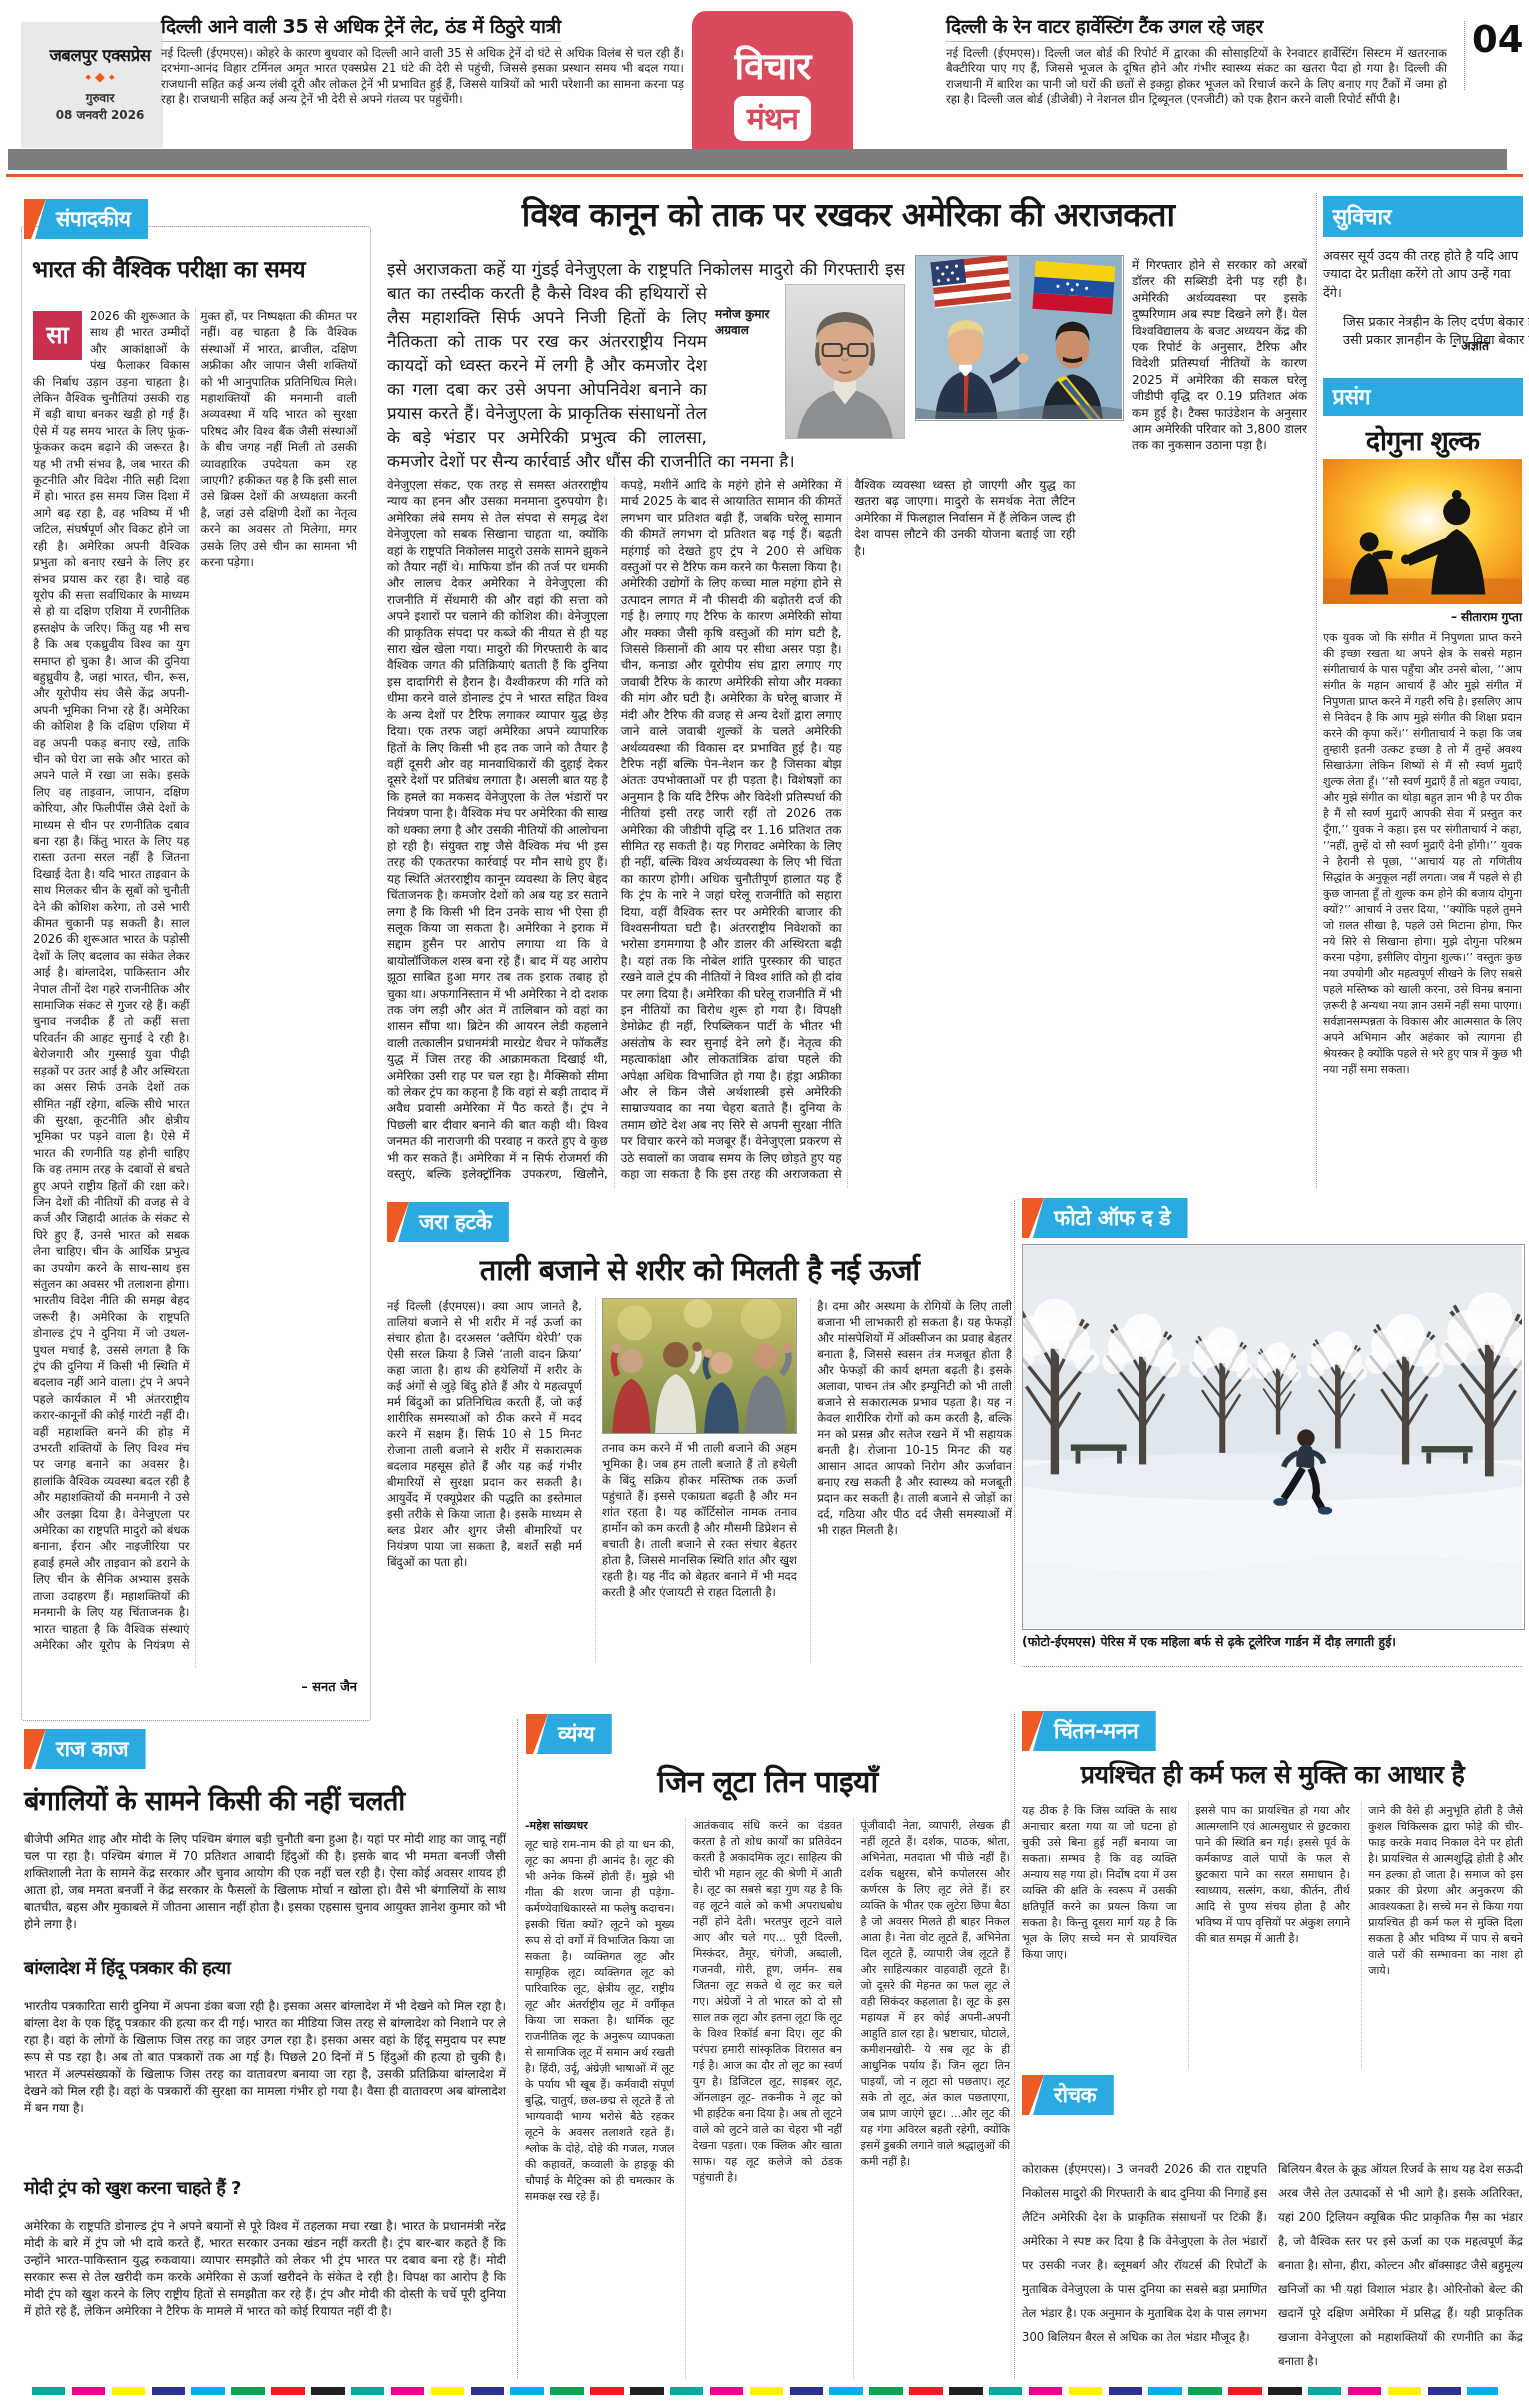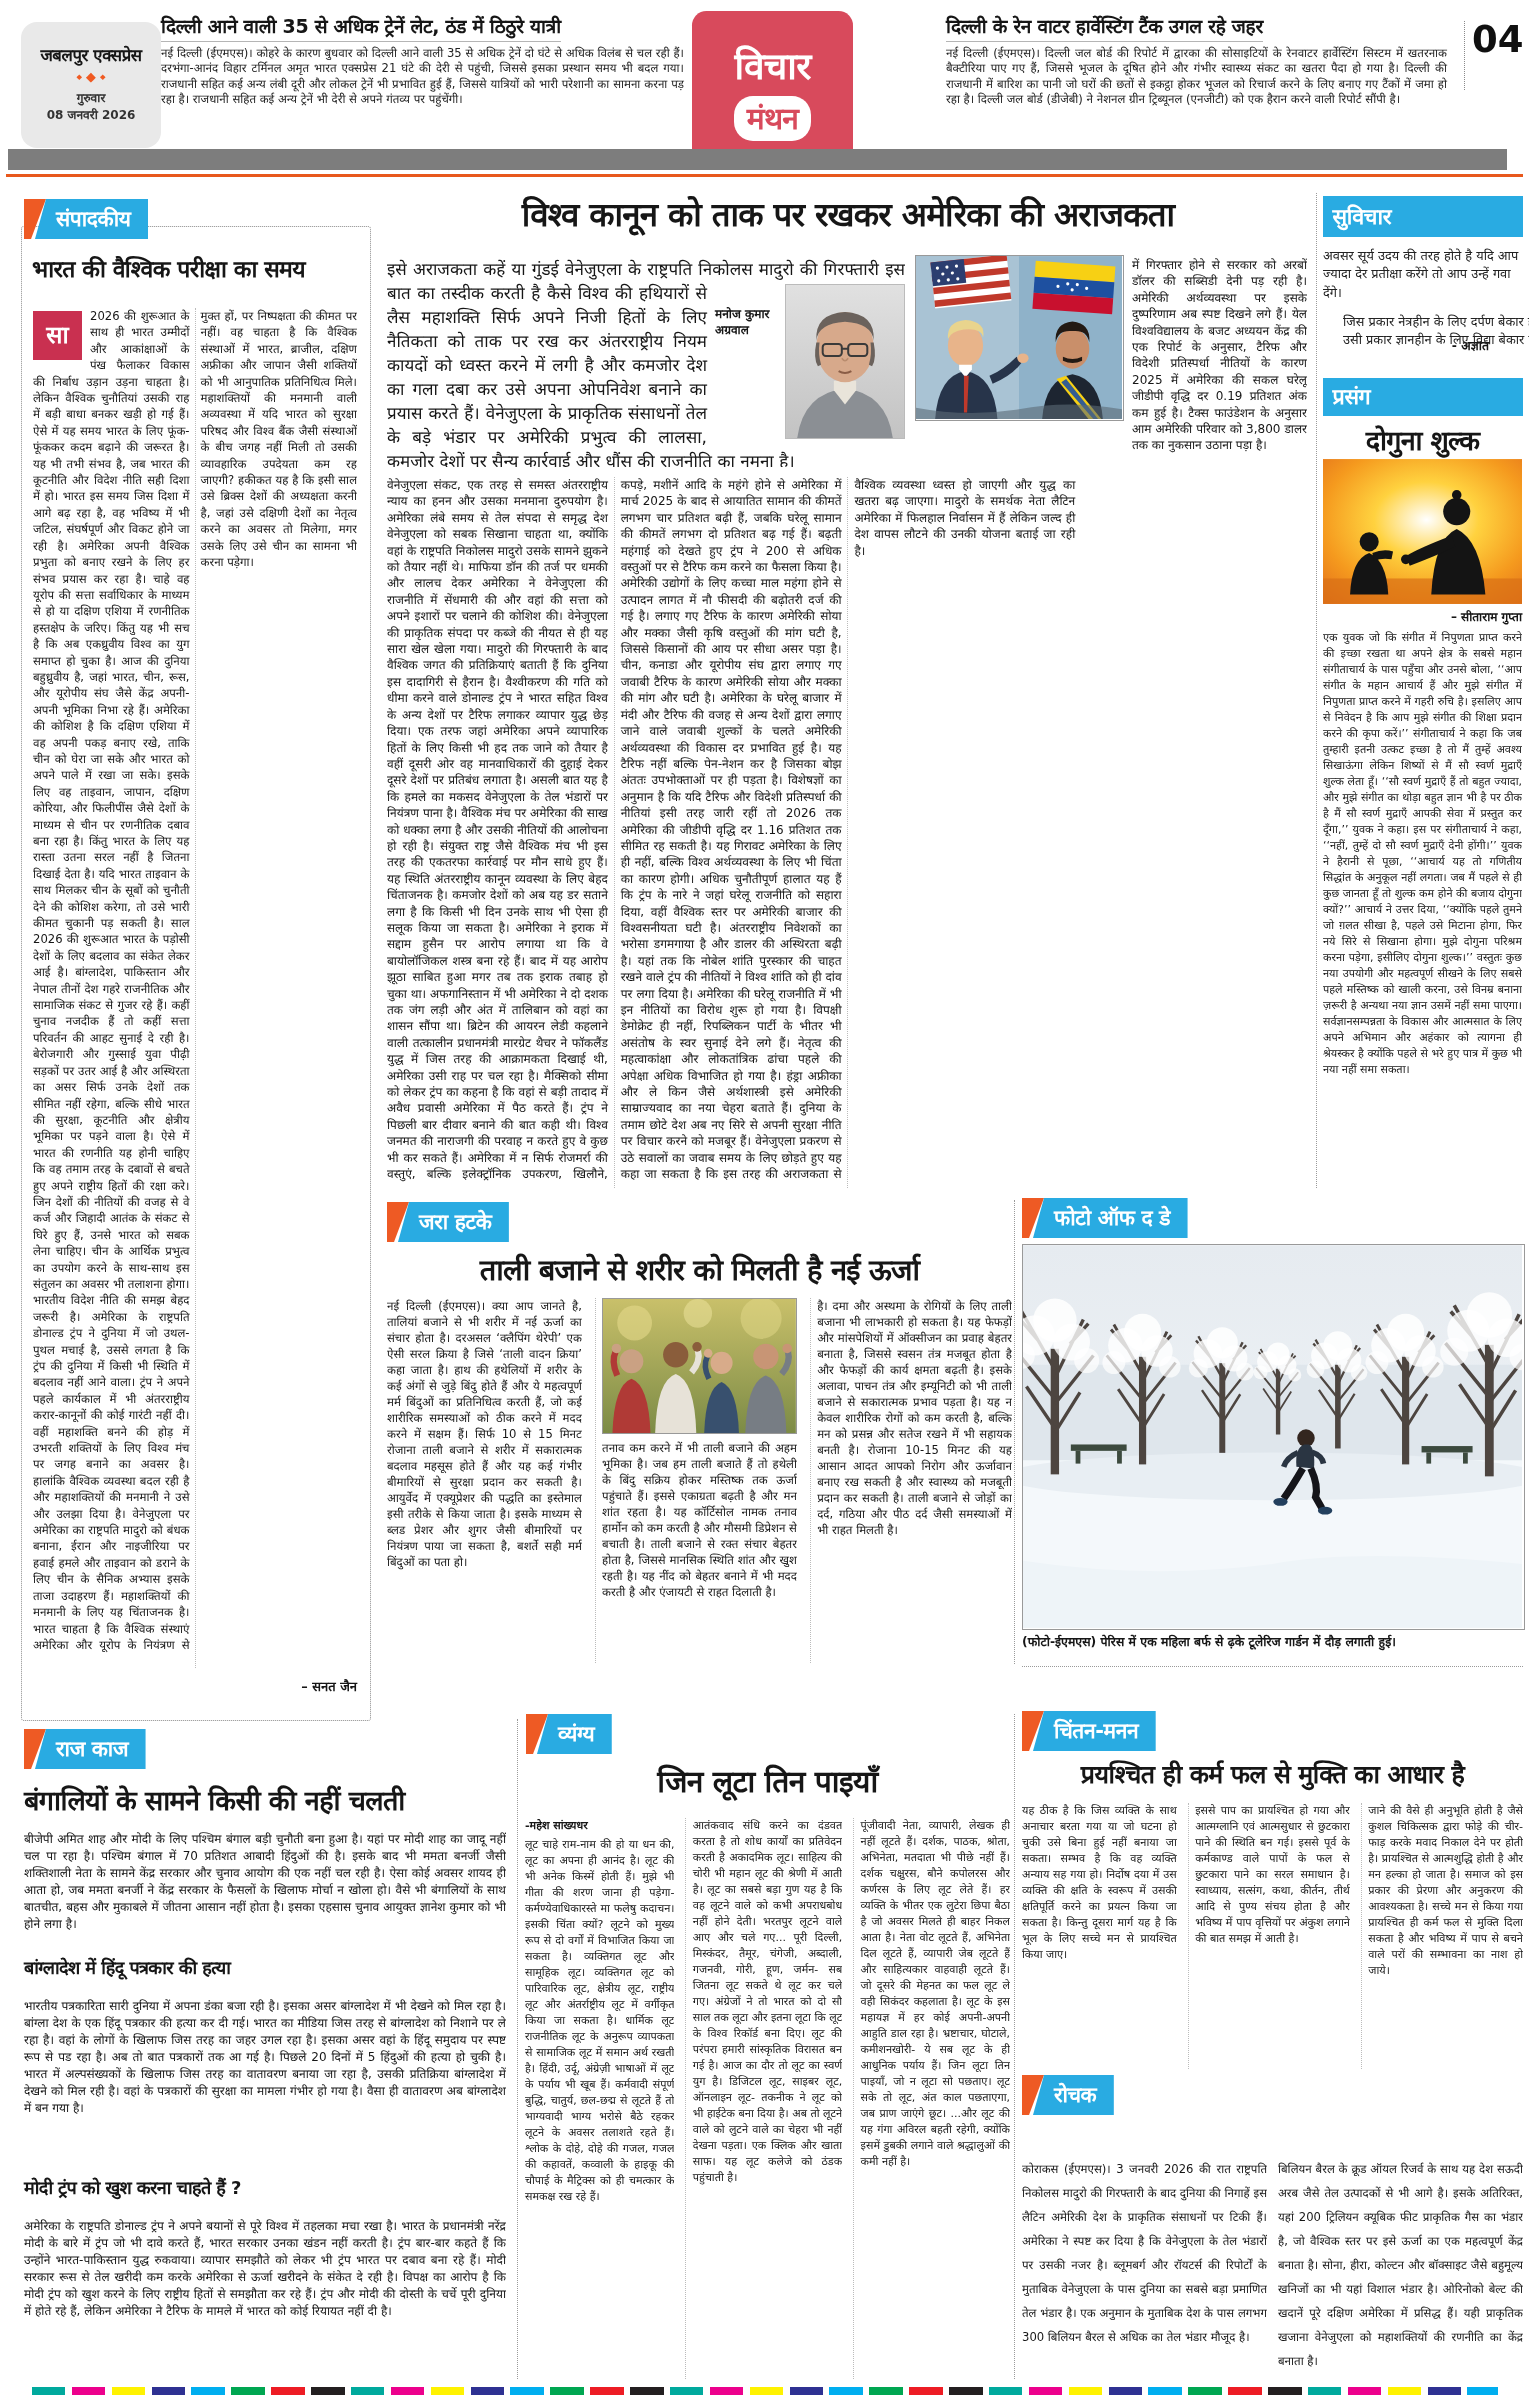--- a/index.html
+++ b/index.html
@@ -3,39 +3,39 @@
 <meta charset="utf-8">
 <style>
   html,body{margin:0;padding:0;background:#fff;}
   #paper{position:relative;width:1530px;height:2401px;background:#fff;overflow:hidden;
          font-family:"DejaVu Sans",sans-serif;color:#161616;}
   .abs{position:absolute;}
   .just{text-align:justify;}
   .nowrap{white-space:nowrap;}
 
   
-  .masthead{left:21px;top:22px;width:140px;height:126px;background:#e9e9e9;border-radius:16px;
-            text-align:center;}
+  .masthead{left:21px;top:22px;width:126px;height:126px;background:#e9e9e9;border-radius:1px;
+            text-align:center;padding-left:16px;}
   .masthead .name{font-size:16.7px;font-weight:bold;margin-top:21px;letter-spacing:-0.4px;}
   .masthead .diamonds{color:#f05a22;margin-top:4.8px;line-height:11px;}
   .masthead .diamonds .d1{font-size:7.2px;vertical-align:1.6px;}
   .masthead .diamonds .d2{font-size:12.8px;}
   .masthead .day{font-size:12px;font-weight:bold;color:#333;margin-top:6.4px;}
   .masthead .date{font-size:12px;font-weight:bold;color:#333;}
 
   .brief{font-size:11.6px;line-height:15.5px;}
   .brief .bh{display:inline-block;font-size:19px;font-weight:bold;line-height:24px;
              border-bottom:1.6px solid #b5b5b5;padding-bottom:2.4px;margin-bottom:4px;letter-spacing:-0.3px;}
   .brief .bb{text-align:justify;color:#222;}
 
   .banner{left:692px;top:11px;width:161px;height:158px;background:#d84a5c;border-radius:14.4px;
           display:flex;flex-direction:column;align-items:center;justify-content:center;gap:5.6px;}
   .banner .l1{color:#fff;font-size:37px;font-weight:bold;letter-spacing:-0.8px;}
   .banner .l2{background:#fff;color:#d84a5c;font-size:30px;font-weight:bold;
-              padding:0.8px 12.8px 3.2px 12.8px;border-radius:19px;letter-spacing:-0.8px;}
+              padding:0.8px 12.8px 3.2px 12.8px;border-radius:9px;letter-spacing:-0.8px;}
 
   .hdr-divider{left:1464px;top:21px;height:69px;border-left:1.6px dotted #8a8a8a;}
   .pagenum{left:1472px;top:17.5px;font-size:37px;font-weight:bold;color:#101010;}
 
   .graybar{left:8px;top:149px;width:1499px;height:21px;background:#7d7d7d;}
   .orangerule{left:6.4px;top:174px;width:1517px;height:3.2px;background:#e8581c;}
 
   
   .seclabel{display:flex;height:40px;}
   .seclabel .tri{width:22px;background:#ee5a24;clip-path:polygon(0 0,100% 0,32% 100%,0 100%);

